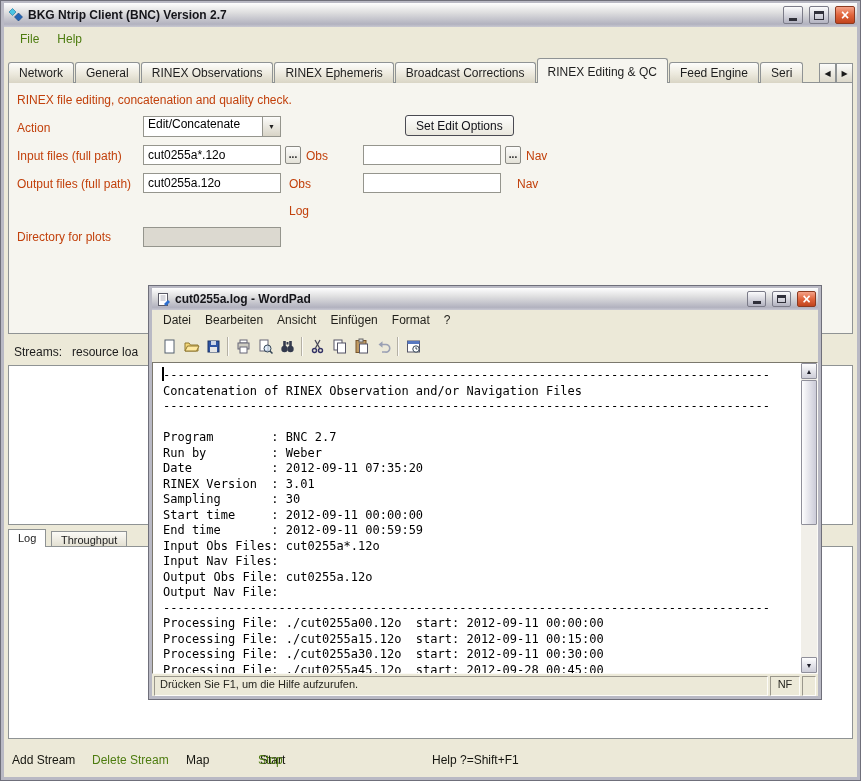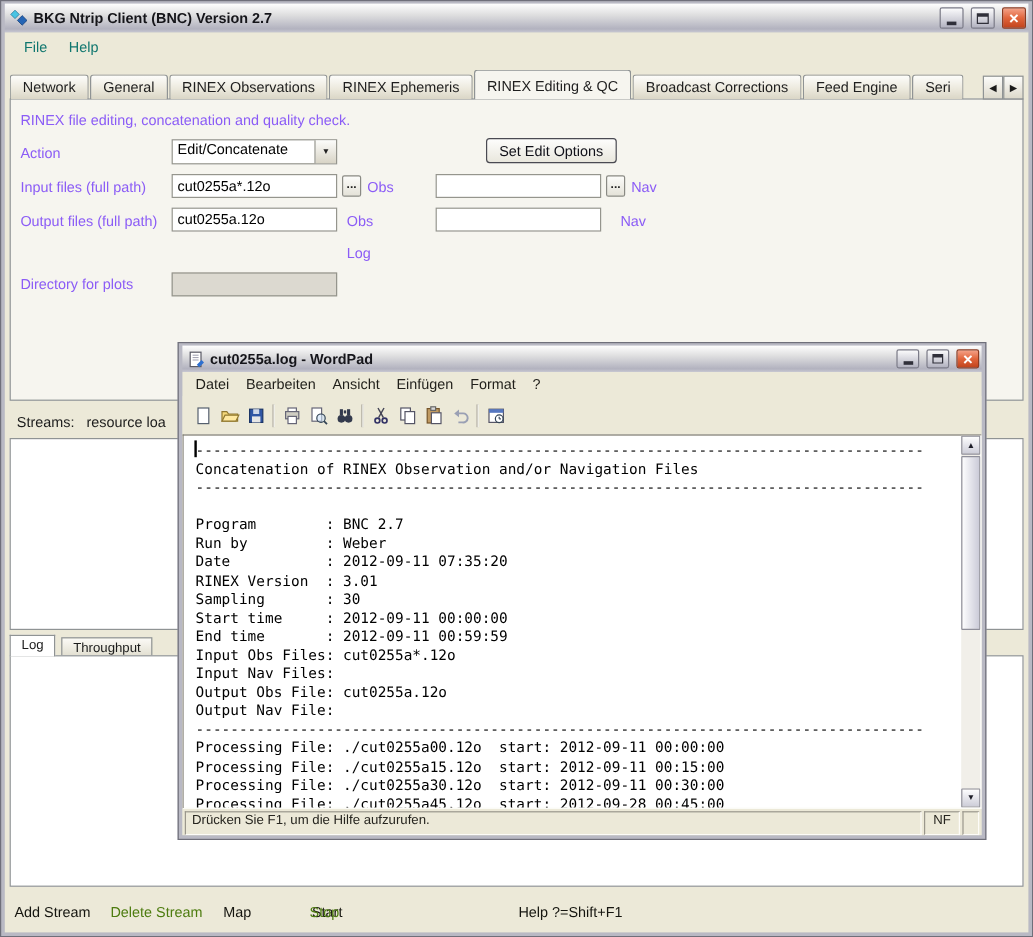--- a/index.html
+++ b/index.html
@@ -12,30 +12,30 @@
   .titlebar .title{flex:1;font-size:12px;font-weight:bold;color:#15151a;white-space:nowrap;overflow:hidden;}
   .tb-btn{width:20px;height:18px;flex:none;box-sizing:border-box;border:1px solid #7b7b88;border-radius:2px;margin-left:2px;
     background:linear-gradient(180deg,#fbfbfc,#d4d4dc 55%,#b2b2c0);display:flex;align-items:center;justify-content:center;}
   .tb-btn.close{background:linear-gradient(180deg,#f4a288,#e1653c 50%,#c2441d);border-color:#8c3a20;color:#fff;font-weight:bold;font-size:14px;line-height:1;}
   .g-min{display:block;width:8px;height:3px;background:#30303a;margin-top:9px;}
   .g-max{display:block;width:10px;height:9px;box-sizing:border-box;border:1px solid #30303a;border-top-width:3px;}
   .winbody{flex:1;position:relative;background:#ece9d8;overflow:hidden;}
 
   
   .menubar{position:absolute;top:2px;left:0;height:20px;display:flex;gap:6px;padding-left:10px;align-items:center;}
-  .menu-item{font-size:12px;color:#0f766e;padding:2px 6px;}
+  .menu-item{font-size:12px;color:#4d7c0f;padding:2px 6px;}
   .tabbar{position:absolute;top:31px;left:4px;right:42px;height:25px;display:flex;align-items:flex-end;overflow:hidden;white-space:nowrap;z-index:2;}
   .tab{flex:none;box-sizing:border-box;height:21px;padding:3px 10px 0;margin-right:1px;border:1px solid #8f9394;border-bottom:none;border-radius:3px 3px 0 0;
     background:linear-gradient(#fdfdfb,#ece9dd 55%,#d9d5c5);font-size:12px;color:#1e1e1e;}
   .tab.active{height:25px;padding-top:6px;background:#f6f5ef;position:relative;z-index:3;}
   .tabscroll{position:absolute;top:36px;right:4px;display:flex;z-index:2;}
   .ts-btn{width:17px;height:20px;box-sizing:border-box;border:1px solid #8f9394;background:linear-gradient(#fcfcfa,#ddd9cb);
     display:flex;align-items:center;justify-content:center;font-size:8px;color:#1a1a1a;}
   .panel{position:absolute;top:55px;left:4px;width:845px;height:252px;box-sizing:border-box;border:1px solid #8f9394;background:#f6f5ef;}
-  .plabel{position:absolute;font-size:12px;color:#8b5cf6;white-space:nowrap;text-align:center;}
+  .plabel{position:absolute;font-size:12px;color:#c2410c;white-space:nowrap;text-align:center;}
   .field{position:absolute;box-sizing:border-box;height:20px;border:1px solid #95958d;background:#fff;font:12px "Liberation Sans",sans-serif;padding:1px 4px;outline:none;}
   .field:disabled{background:#dcd9d0;}
   .combo{position:absolute;box-sizing:border-box;height:21px;border:1px solid #95958d;background:#fff;display:flex;align-items:flex-start;}
   .combo .cval{flex:1;font-size:12px;padding:0 4px;white-space:nowrap;}
   .combo .cbtn{width:17px;height:100%;flex:none;border-left:1px solid #95958d;background:linear-gradient(#fcfcfa,#d8d4c6);
     display:flex;align-items:center;justify-content:center;font-size:7px;color:#222;}
   .btn-dots{position:absolute;box-sizing:border-box;width:16px;height:18px;border:1px solid #8a8a84;border-radius:2px;
     background:linear-gradient(#fcfcfa,#e4e2d8);font:bold 10px "Liberation Sans",sans-serif;line-height:12px;text-align:center;color:#222;padding:0;}
   .btn-setedit{position:absolute;box-sizing:border-box;height:21px;padding:0 10px;border:1px solid #4a4a52;border-radius:3px;
     background:linear-gradient(#fdfdfc,#e9e7dd);font:12px "Liberation Sans",sans-serif;color:#101018;}
@@ -100,22 +100,22 @@
       <div class="menubar">
         <span class="menu-item">File</span>
         <span class="menu-item">Help</span>
       </div>
 
       <div class="tabbar">
         <span class="tab">Network</span>
         <span class="tab">General</span>
         <span class="tab">RINEX Observations</span>
         <span class="tab">RINEX Ephemeris</span>
+        <span class="tab">Broadcast Corrections</span>
         <span class="tab active">RINEX Editing &amp; QC</span>
-        <span class="tab">Broadcast Corrections</span>
         <span class="tab">Feed Engine</span>
         <span class="tab">Seri</span>
       </div>
       <div class="tabscroll">
         <span class="ts-btn">◀</span>
         <span class="ts-btn">▶</span>
       </div>
 
       <div class="panel">
         <span class="plabel" style="left:8px;top:10px;">RINEX file editing, concatenation and quality check.</span>

